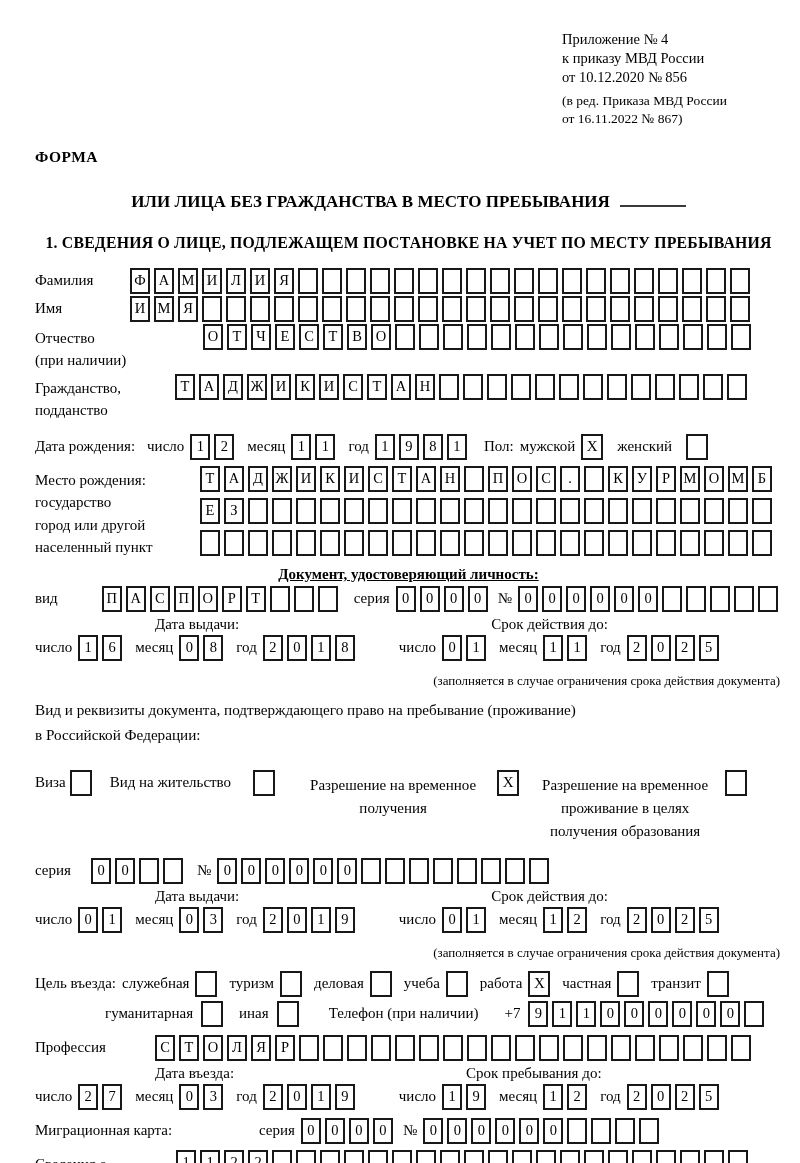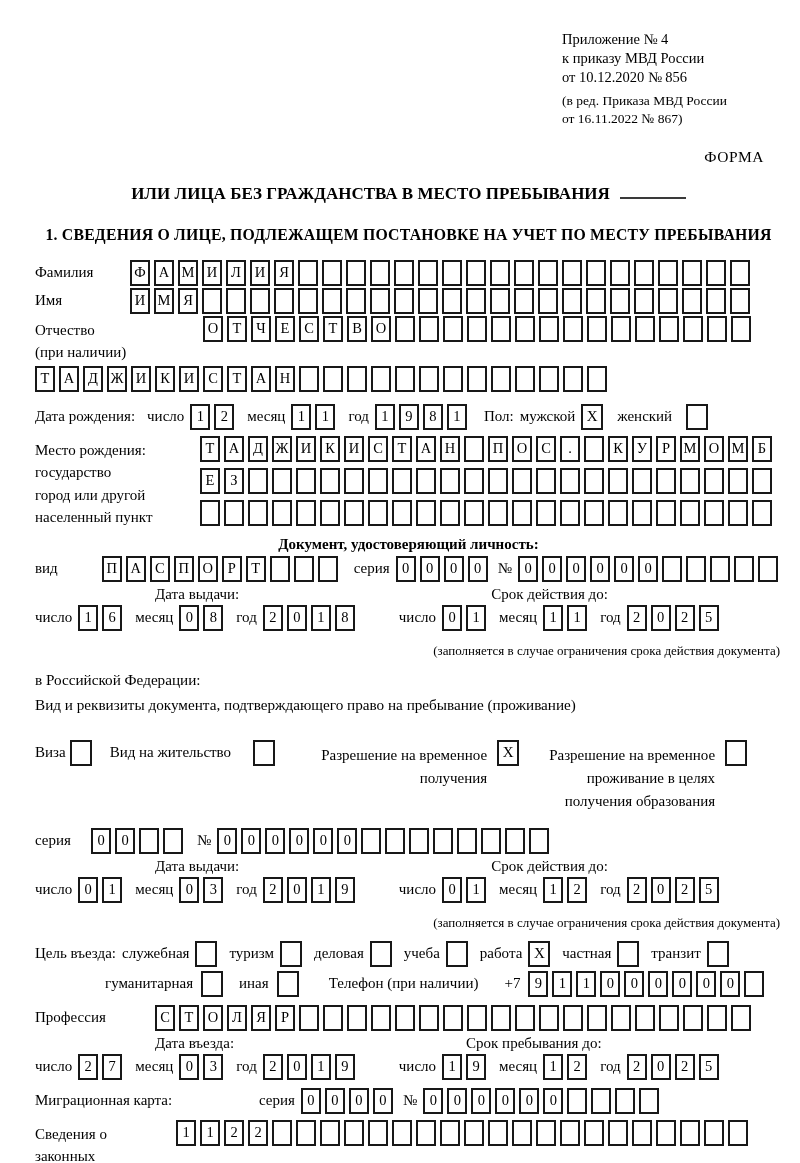--- a/index.html
+++ b/index.html
@@ -5,49 +5,49 @@
   html,body{margin:0;padding:0;}
   body{
     width:800px;height:1163px;box-sizing:border-box;
     padding:30px 18px 0 35px;
     background:#ffffff;color:#000;
     font-family:"Liberation Serif","DejaVu Serif",serif;
     font-size:15px;overflow:hidden;
   }
   .annex{margin-left:527px;font-size:14.5px;line-height:1.32;}
   .amend{margin-left:527px;font-size:13.5px;line-height:1.32;margin-top:5px;}
-  .forma{text-align:right;font-weight:normal;font-size:15.5px;margin:20px 18px 16px 0;letter-spacing:.5px;}
+  .forma{text-align:left;font-weight:bold;font-size:15.5px;margin:20px 18px 24px 0;letter-spacing:.5px;}
   .title{text-align:center;font-weight:bold;font-size:17px;line-height:1.4;margin:0 0 4px;}
   .title-underline{display:inline-block;width:66px;border-bottom:2px solid #3a3a3a;height:.7em;margin-left:10px;}
   .sec{font-weight:bold;font-size:15.8px;text-align:center;margin:20px 0 16px;letter-spacing:.2px;white-space:nowrap;}
 
   .frow{display:flex;align-items:flex-start;margin-bottom:2px;}
   .lbl{flex:none;padding-top:4px;}
   .lblcol{flex:none;line-height:1.5;padding-top:3px;}
   .boxes{display:flex;flex-wrap:nowrap;}
   .cbox{width:20px;height:26px;box-sizing:border-box;border:2px solid #181818;background:#fff;
         display:inline-flex;align-items:center;justify-content:center;
         font-size:14.5px;margin-right:4px;flex:none;}
   .chk{width:22px;height:26px;box-sizing:border-box;border:2px solid #181818;background:#fff;
        display:inline-flex;align-items:center;justify-content:center;font-size:15px;flex:none;}
   .stack>.boxes{margin-bottom:6px;}
 
-  .dochead{font-weight:bold;text-align:center;font-size:15px;margin:4px 0 3px;}
+  .dochead{font-weight:bold;text-align:center;font-size:15px;margin:4px 0 3px;text-decoration:underline;}
   .dhead{display:flex;font-size:15px;margin:4px 0 2px;}
   .dhead .h1{margin-left:120px;}
   .dhead .h2{margin-left:252px;}
   .drow{display:flex;align-items:center;margin-bottom:2px;}
   .dlbl{margin-right:6px;}
   .dgap{margin-right:9px;}
   .rgrp{display:flex;align-items:center;margin-left:40px;}
   .note{font-size:13px;text-align:right;margin:12px 2px 8px 0;}
   .intro{font-size:15.2px;line-height:1.65;margin-top:4px;}
   .optrow{display:flex;align-items:flex-start;margin-top:23px;font-size:15px;}
   .optrow .olbl{padding-top:4px;}
-  .optc{text-align:right;line-height:1.55;padding-top:4px;}
+  .optc{text-align:center;line-height:1.55;padding-top:4px;}
   .purp{display:flex;align-items:center;margin-top:10px;text-align:right;}
   .purp span{margin-right:6px;}
   .purp .chk{margin-right:12px;}
   .purp2{display:flex;align-items:center;margin-top:4px;margin-left:70px;}
   .purp2 span{margin-right:8px;}
   .purp2 .chk{margin-right:16px;}
   .phlbl{margin-left:14px;}
 </style>
 </head>
 <body>
@@ -158,20 +158,24 @@
       <div class="cbox"></div>
       <div class="cbox"></div>
       <div class="cbox"></div>
       <div class="cbox"></div>
       <div class="cbox"></div>
       <div class="cbox"></div>
     </div>
 </div>
 
 <div class="frow">
+  <div class="lblcol" style="width:140px">
+    <div>Гражданство,</div>
+    <div>подданство</div>
+  </div>
   <div class="boxes">
       <div class="cbox">Т</div>
       <div class="cbox">А</div>
       <div class="cbox">Д</div>
       <div class="cbox">Ж</div>
       <div class="cbox">И</div>
       <div class="cbox">К</div>
       <div class="cbox">И</div>
       <div class="cbox">С</div>
       <div class="cbox">Т</div>
@@ -383,22 +387,22 @@
         <div class="cbox">2</div>
         <div class="cbox">0</div>
         <div class="cbox">2</div>
         <div class="cbox">5</div>
       </div>
   </div>
 </div>
 <div class="note">(заполняется в случае ограничения срока действия документа)</div>
 
 <div class="intro">
+  <div>Вид и реквизиты документа, подтверждающего право на пребывание (проживание)</div>
   <div>в Российской Федерации:</div>
-  <div>Вид и реквизиты документа, подтверждающего право на пребывание (проживание)</div>
 </div>
 <div class="optrow">
   <span class="olbl">Виза</span>
   <div class="chk" style="margin-left:4px"></div>
   <span class="olbl" style="margin-left:18px">Вид на жительство</span>
   <div class="chk" style="margin-left:22px"></div>
   <div class="optc" style="margin-left:24px;width:188px">
     <div>Разрешение на временное</div>
     <div>получения</div>
   </div>

